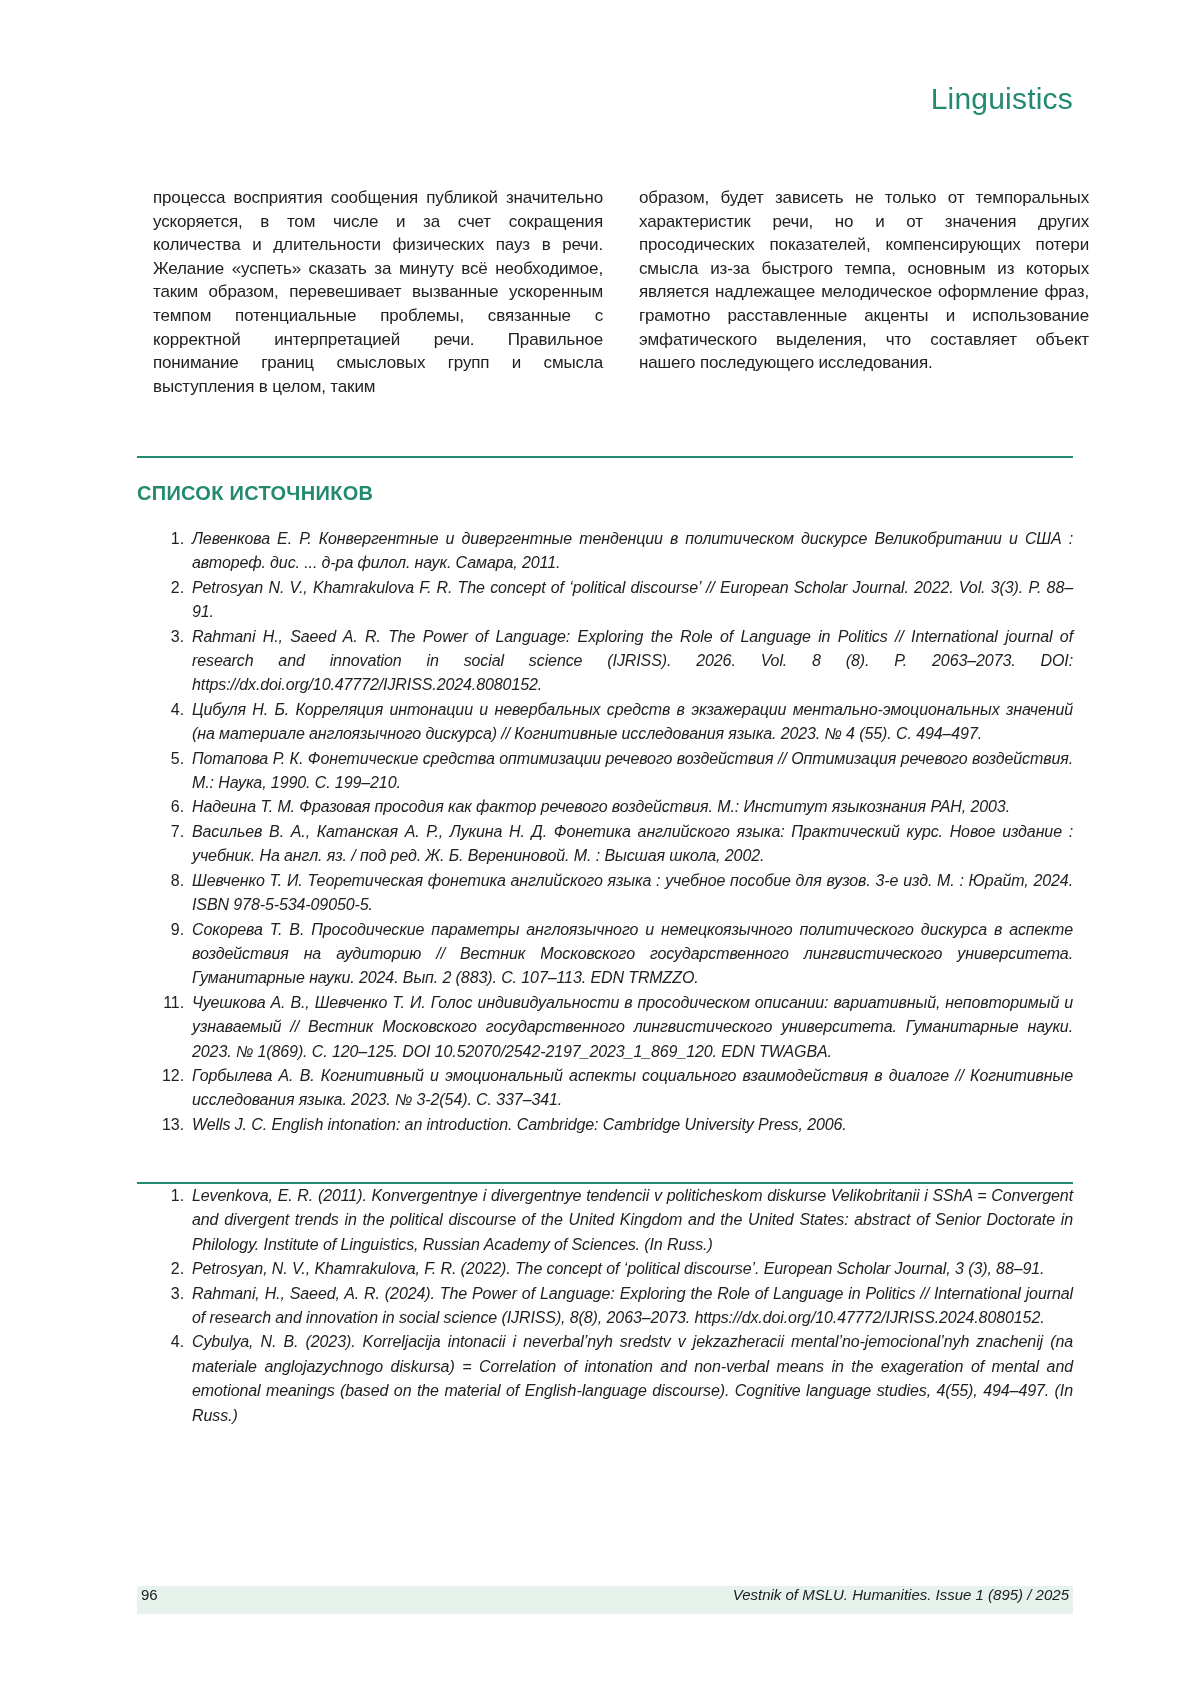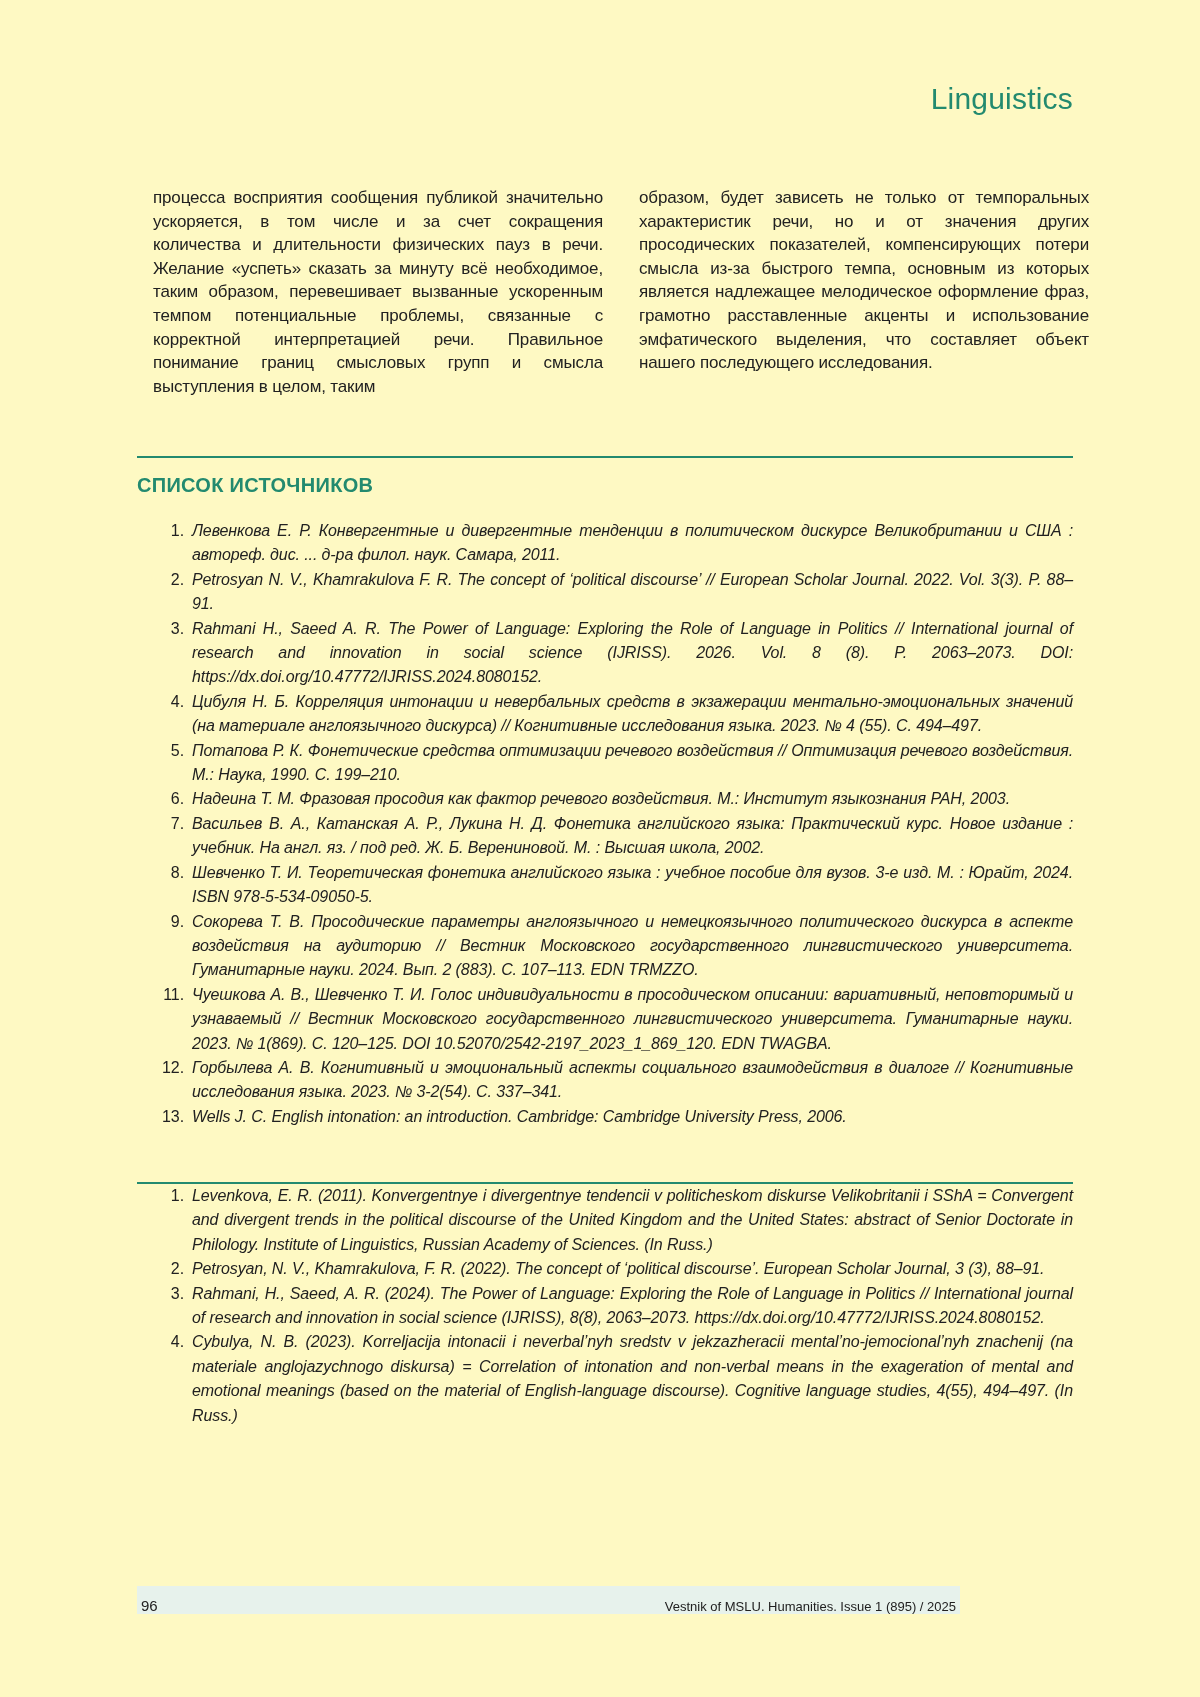--- a/index.html
+++ b/index.html
@@ -4,21 +4,21 @@
 <style>
   :root{
     --accent:#238a6f;
     --footer-bg:#e7f2ec;
     --text:#212121;
   }
   html,body{margin:0;padding:0;background:#888;}
   .page{
     position:relative;
     width:1200px;height:1697px;
-    background:#fef9c3;
+    background:#ffffff;
     margin:0 auto;
     font-family:"Liberation Sans","DejaVu Sans",sans-serif;
     color:var(--text);
     overflow:hidden;
   }
   .section-label{
     position:absolute;
     top:82px;
     right:127px;
     font-size:30px;
@@ -47,21 +47,21 @@
     width:936px;
   }
   .sources-pos{top:456px;}
   .references-pos{top:1182px;}
   .rule{
     border:none;
     border-top:2px solid var(--accent);
     margin:0;
   }
   .refs-heading{
-    margin:16px 0 22px 0;
+    margin:24px 0 22px 0;
     font-size:20px;
     font-weight:700;
     color:var(--accent);
     letter-spacing:.3px;
   }
   .ref-item{
     display:flex;
     font-size:16px;
     line-height:24.4px;
     letter-spacing:-0.1px;
@@ -74,31 +74,31 @@
   }
   .ref-text{
     flex:1 1 auto;
     text-align:justify;
     font-style:italic;
   }
   .footer{
     position:absolute;
     top:1586px;
     left:137px;
-    width:823px;
+    width:936px;
     height:28px;
     background:var(--footer-bg);
     display:flex;
-    align-items:flex-end;
+    align-items:flex-start;
     justify-content:space-between;
     box-sizing:border-box;
     padding:0 4px;
   }
   .footer .page-num{font-size:15px;}
-  .footer .journal-info{font-size:13px;}
+  .footer .journal-info{font-size:15px;font-style:italic;}
 </style>
 </head>
 <body>
 
 <div class="page">
 
   <div class="section-label">Linguistics</div>
 
   <div class="intro">
     <div class="col" lang="ru">процесса восприятия сообщения публикой значительно ускоряется, в том числе и за счет сокращения количества и длительности физических пауз в речи. Желание «успеть» сказать за минуту всё необходимое, таким образом, перевешивает вызванные ускоренным темпом потенциальные проблемы, связанные с корректной интерпретацией речи. Правильное понимание границ смысловых групп и смысла выступления в целом, таким</div>

